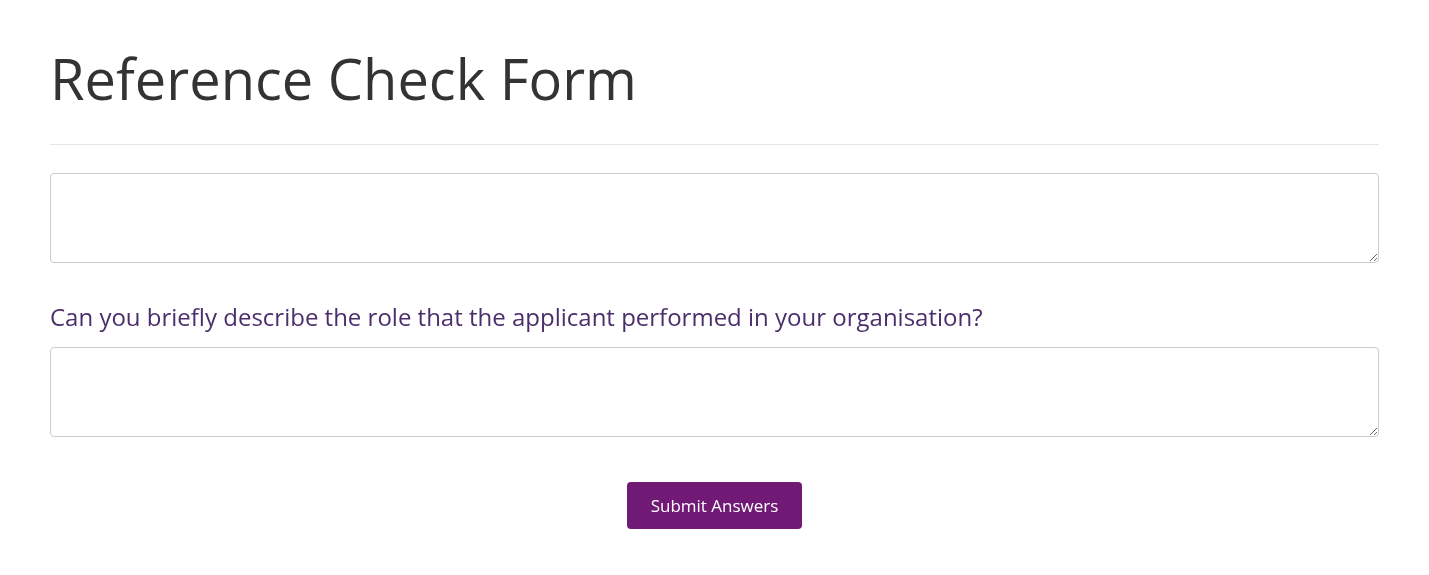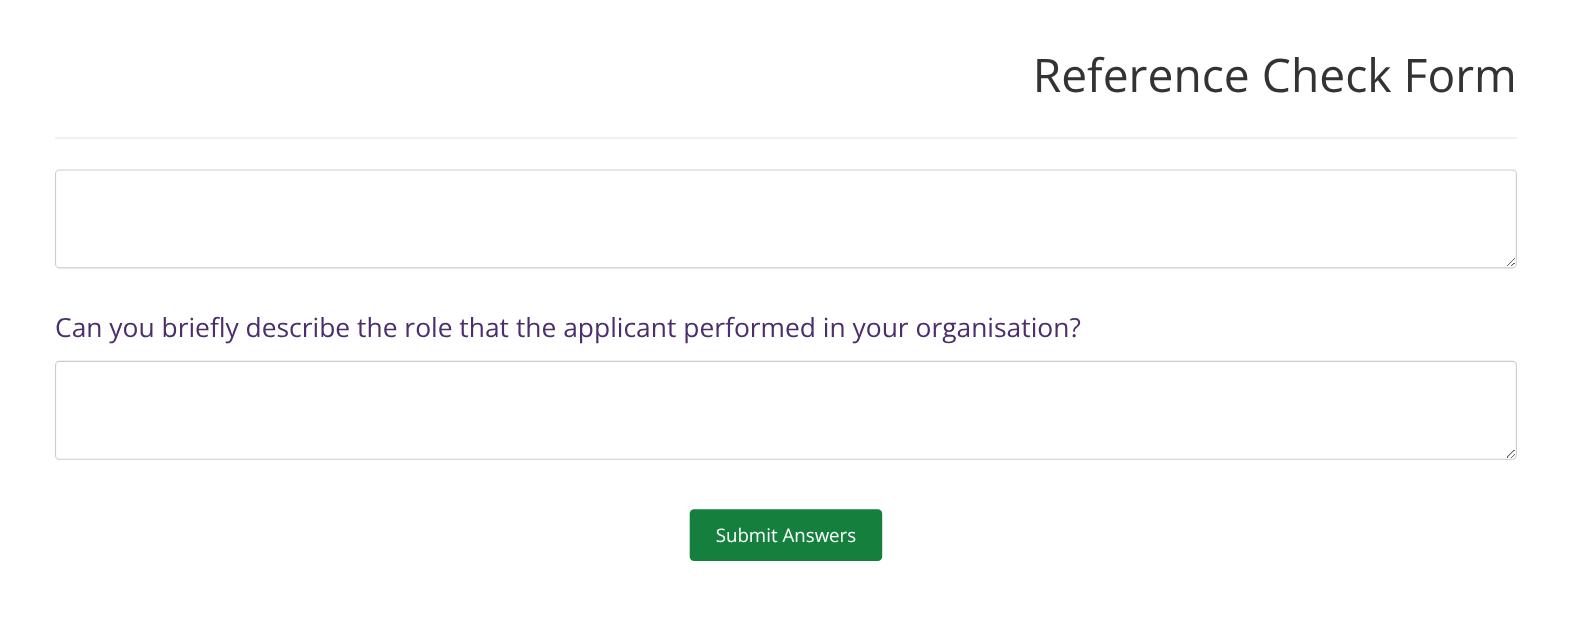--- a/index.html
+++ b/index.html
@@ -8,25 +8,24 @@
       box-sizing: border-box;
     }
     body {
       font-family: 'Segoe UI', 'Open Sans', -apple-system, BlinkMacSystemFont, sans-serif;
       background: #fff;
       padding: 40px 50px;
       width: 1429px;
       color: #333;
     }
     .page-title {
-      font-size: 42px;
+      font-size: 56px;
       font-weight: 400;
       color: #333;
       margin-bottom: 28px;
-      text-align: right;
     }
     .divider {
       border: none;
       border-top: 1px solid #e5e5e5;
       margin-bottom: 28px;
     }
     .question-block {
       margin-bottom: 32px;
     }
     .question-label {
@@ -45,21 +44,21 @@
       font-size: 16px;
       font-family: inherit;
       resize: both;
       background: #fff;
     }
     .submit-row {
       text-align: center;
       margin-top: 40px;
     }
     .submit-button {
-      background: #15803d;
+      background: #701a75;
       color: #fff;
       border: none;
       border-radius: 4px;
       padding: 12px 24px;
       font-size: 17px;
       font-weight: 500;
       cursor: pointer;
       font-family: inherit;
     }
   </style>

